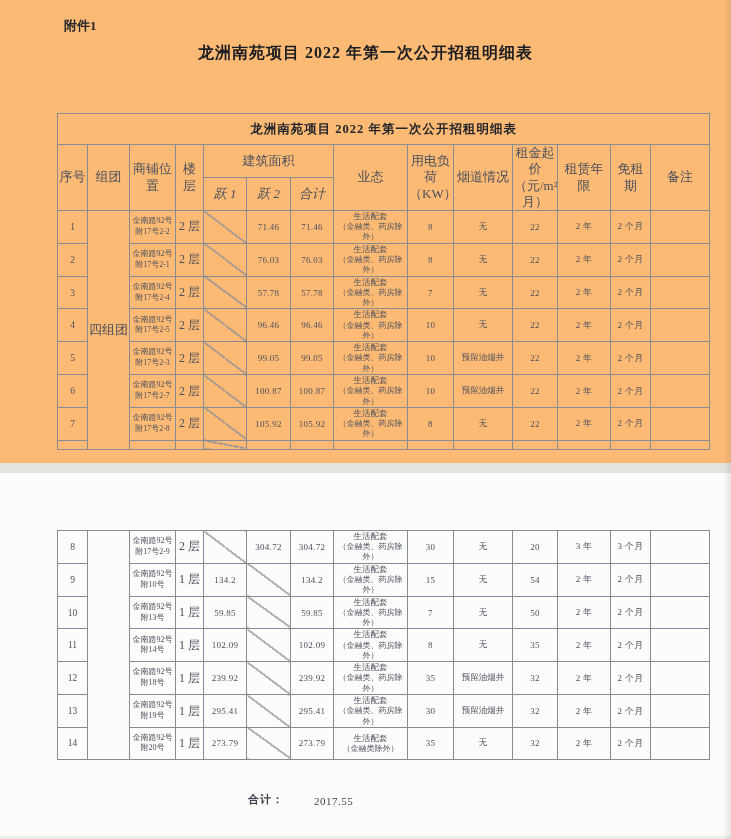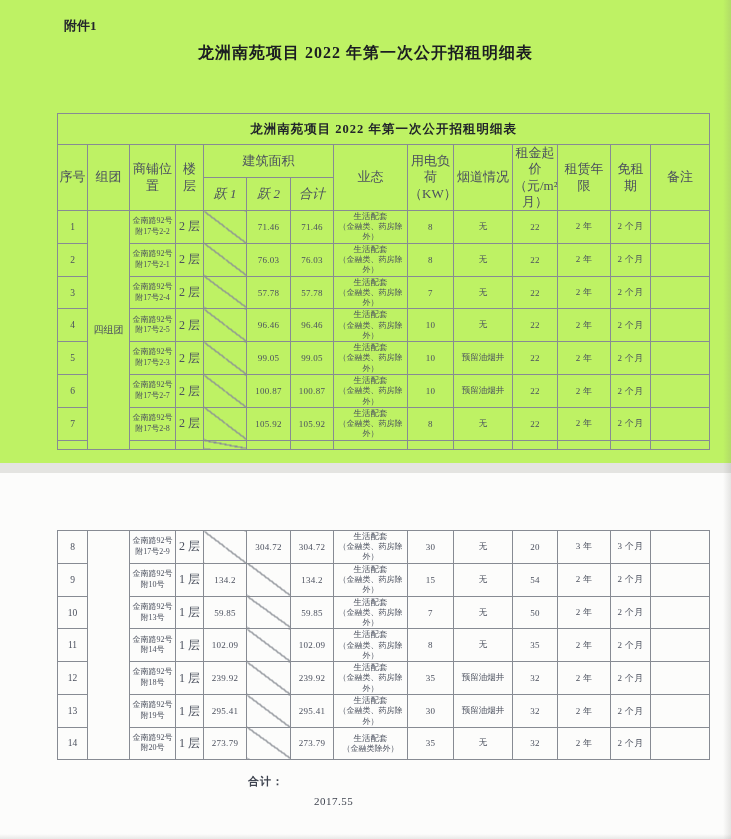--- a/index.html
+++ b/index.html
@@ -4,21 +4,21 @@
 <style>
   html,body{margin:0;padding:0;}
   body{
     width:731px;height:839px;position:relative;
     background:#f2f2f0;
     font-family:"Liberation Serif","DejaVu Serif",serif;
     color:#4b505e;
     overflow:hidden;
   }
   .page{position:absolute;left:0;width:731px;}
-  .page1{top:0;height:463px;background:#bef264;}
+  .page1{top:0;height:463px;background:#fdba74;}
   .page-sep{position:absolute;left:0;top:463px;width:731px;height:10px;background:#e4e4e1;}
   .page2{top:473px;height:366px;background:#fcfcfb;}
   .edge-right{position:absolute;top:0;right:0;width:8px;height:839px;
     background:linear-gradient(to right,rgba(0,0,0,0),rgba(120,120,115,0.18));}
   .edge-bottom{position:absolute;left:0;bottom:0;width:731px;height:5px;
     background:linear-gradient(to bottom,rgba(0,0,0,0),rgba(120,120,115,0.15));}
 
   .attachment{position:absolute;left:64px;top:17px;font-size:13px;font-weight:bold;color:#23252b;}
   .main-title{position:absolute;left:0;width:731px;top:43px;text-align:center;
     font-size:16px;font-weight:bold;color:#1b1d22;letter-spacing:1px;}
@@ -36,38 +36,38 @@
   tr.hd1 td{height:21px;}
   tr.hd2 td{height:21px;font-style:italic;}
   td.hd-rent{font-size:7.5px;line-height:1.2;}
   td.hd-load{font-size:8px;line-height:1.3;}
 
   .t1 tbody tr{height:31px;}
   .t2 tbody tr{height:32px;}
   .t1 tbody tr.partial{height:9px;}
 
   td.c-no{font-size:9.5px;}
-  td.c-group{font-size:10px;text-align:center;}
+  td.c-group{font-size:13px;text-align:center;}
   td.c-loc{font-size:8px;line-height:1.35;}
   td.c-floor{font-size:12px;}
   td.c-num{font-size:9px;letter-spacing:0.3px;}
   td.c-biz{font-size:8px;line-height:1.3;}
   td.c-biz .biz1{font-size:8.5px;}
   td.c-flue{font-size:8.5px;}
 
   td.diag{
     background-image:linear-gradient(to top right,
       transparent calc(50% - 0.7px),
       #8a8e96 calc(50% - 0.7px),
       #8a8e96 calc(50% + 0.7px),
       transparent calc(50% + 0.7px));
   }
 
   .total-line{position:absolute;left:248px;top:282px;font-size:11px;color:#3e434f;
-    display:flex;align-items:center;}
+    display:flex;align-items:flex-end;}
   .total-line .lbl{font-weight:bold;letter-spacing:1px;}
   .total-line .val{margin-left:30px;letter-spacing:0.5px;margin-top:40px;}
 </style>
 </head>
 <body>
 
 <div class="page page1">
   <div class="attachment">附件1</div>
   <div class="main-title">龙洲南苑项目 2022 年第一次公开招租明细表</div>
 

